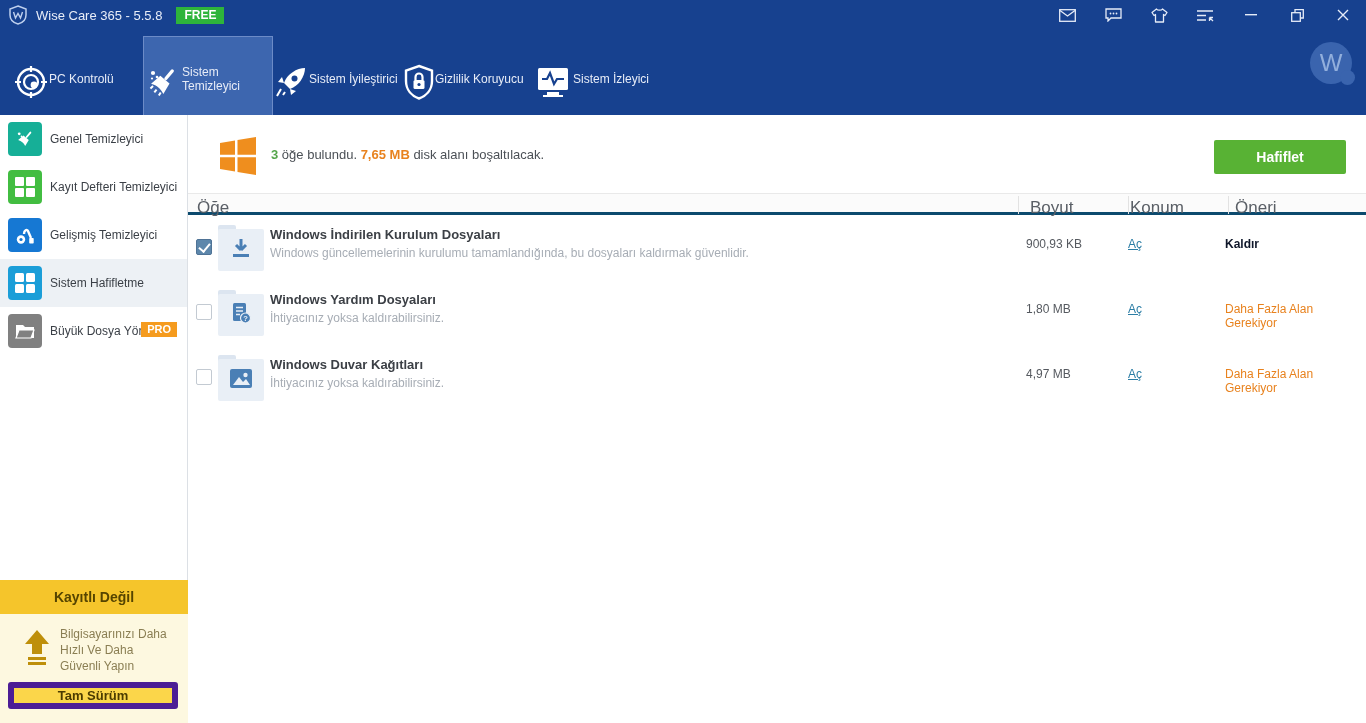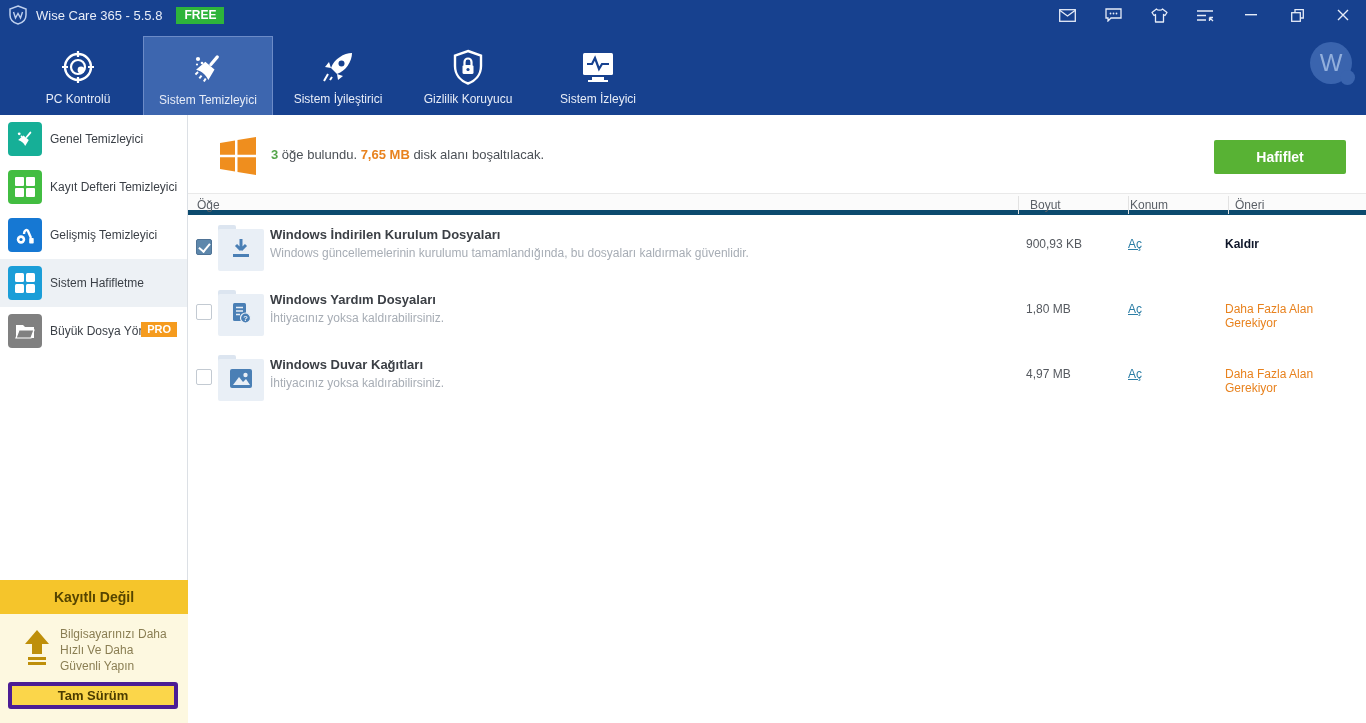--- a/index.html
+++ b/index.html
@@ -11,52 +11,52 @@
   .titlebar { position:absolute; left:0; top:0; width:1366px; height:30px; background:#17418F; display:flex; align-items:center; color:#fff; }
   .app-icon { margin-left:8px; width:20px; height:20px; flex:0 0 auto; }
   .app-title { margin-left:8px; font-size:13px; color:#E8EDF8; }
   .free-badge { margin-left:14px; background:#2EB43B; color:#fff; font-size:12px; font-weight:bold; padding:1px 8px 2px; }
   .tb-spacer { flex:1; }
   .tb-btn { width:46px; height:30px; display:flex; align-items:center; justify-content:center; cursor:pointer; }
   .tb-btn svg { display:block; }
 
   
   .navbar { position:absolute; left:0; top:30px; width:1366px; height:85px; background:#17418F; }
-  .nav-tab { position:absolute; top:6px; height:79px; width:130px; display:flex; flex-direction:column; align-items:center; justify-content:flex-start; color:#E7ECF7; cursor:pointer; }
+  .nav-tab { position:absolute; top:6px; height:79px; width:130px; display:flex; flex-direction:row; align-items:center; justify-content:flex-start; color:#E7ECF7; cursor:pointer; }
   .nav-tab .nicon { margin-top:12px; height:38px; display:flex; align-items:center; justify-content:center; }
   .nav-tab .nlabel { margin-top:6px; font-size:12px; }
   .nav-tab.selected { background:#3D66AF; border:1px solid #6C8BC7; border-bottom:none; }
   .avatar { position:absolute; right:14px; top:12px; width:42px; height:42px; border-radius:50%; background:#3A64AE; color:#92AFDC; font-size:24px; display:flex; align-items:center; justify-content:center; }
   .avatar::after { content:""; position:absolute; right:-3px; bottom:-1px; width:15px; height:15px; border-radius:50%; background:#3A64AE; }
 
   
   .sidebar { position:absolute; left:0; top:115px; width:188px; height:608px; background:#fff; border-right:1px solid #DCE0E5; }
   .side-item { position:relative; height:48px; display:flex; align-items:center; cursor:pointer; }
   .side-item.selected { background:#EDF1F5; }
   .side-icon { position:absolute; left:8px; top:7px; width:34px; height:34px; border-radius:4px; display:flex; align-items:center; justify-content:center; }
   .side-label { margin-left:50px; font-size:12px; color:#3A3F46; white-space:nowrap; overflow:hidden; max-width:128px; }
   .pro-badge { position:absolute; right:10px; top:15px; background:#F59B1E; color:#fff; font-size:11px; font-weight:bold; padding:1px 6px 2px; }
 
   .reg-banner { position:absolute; left:0; top:465px; width:188px; height:34px; background:#F5C52B; display:flex; align-items:center; justify-content:center; font-size:14px; font-weight:bold; color:#554400; cursor:pointer; }
   .reg-area { position:absolute; left:0; top:499px; width:188px; height:109px; background:#FDF8E0; }
   .up-arrow { position:absolute; left:22px; top:14px; }
   .promo-text { position:absolute; left:60px; top:12px; font-size:12px; color:#8A7E53; line-height:16px; }
-  .full-btn { position:absolute; left:8px; top:68px; width:170px; height:27px; background:#FBD64A; border:4px solid #4c1d95; border-radius:3px; color:#4A3B00; font-size:13px; font-weight:bold; display:flex; align-items:center; justify-content:center; cursor:pointer; }
+  .full-btn { position:absolute; left:8px; top:68px; width:170px; height:27px; background:#FBD64A; border:6px solid #4c1d95; border-radius:3px; color:#4A3B00; font-size:13px; font-weight:bold; display:flex; align-items:center; justify-content:center; cursor:pointer; }
 
   
   .content { position:absolute; left:188px; top:115px; width:1178px; height:608px; background:#fff; }
 
   .summary-row { position:absolute; left:0; top:0; width:1178px; height:78px; }
   .win-logo { position:absolute; left:30px; top:21px; }
   .summary-text { position:absolute; left:83px; top:32px; font-size:13px; color:#4B5056; }
   .summary-text .cnt { color:#55A64B; font-weight:bold; }
   .summary-text .sz { color:#E8821E; font-weight:bold; }
   .action-btn { position:absolute; right:20px; top:25px; width:132px; height:34px; background:#58B234; border:none; border-radius:2px; color:#fff; font-size:14px; font-weight:bold; cursor:pointer; font-family:"Liberation Sans",sans-serif; }
 
-  .tbl-header { position:absolute; left:0; top:78px; width:1178px; height:22px; background:#FBFBFB; border-top:1px solid #E9E9E9; border-bottom:5px solid #0c4a6e; font-size:12px; color:#5A5F66; }
+  .tbl-header { position:absolute; left:0; top:78px; width:1178px; height:22px; background:#FBFBFB; border-top:1px solid #E9E9E9; border-bottom:3px solid #0c4a6e; font-size:17px; color:#5A5F66; }
   .tbl-header .h { position:absolute; top:4px; }
   .h-item { left:9px; } .h-size { left:842px; } .h-loc { left:942px; } .h-rec { left:1047px; }
   .h-sep { position:absolute; top:2px; width:1px; height:18px; background:#E2E2E2; }
   .sep1 { left:830px; } .sep2 { left:940px; } .sep3 { left:1040px; }
 
   .row { position:absolute; left:0; width:1178px; height:65px; }
   .row0 { top:100px; } .row1 { top:165px; } .row2 { top:230px; }
   .cb { position:absolute; left:8px; top:24px; width:16px; height:16px; border-radius:2px; cursor:pointer; }
   .cb.checked { background:#5D87AB; border:1px solid #4F7396; }
   .cb.checked::after { content:""; position:absolute; left:4px; top:1px; width:5px; height:9px; border:solid #fff; border-width:0 2px 2px 0; transform:rotate(40deg); }

